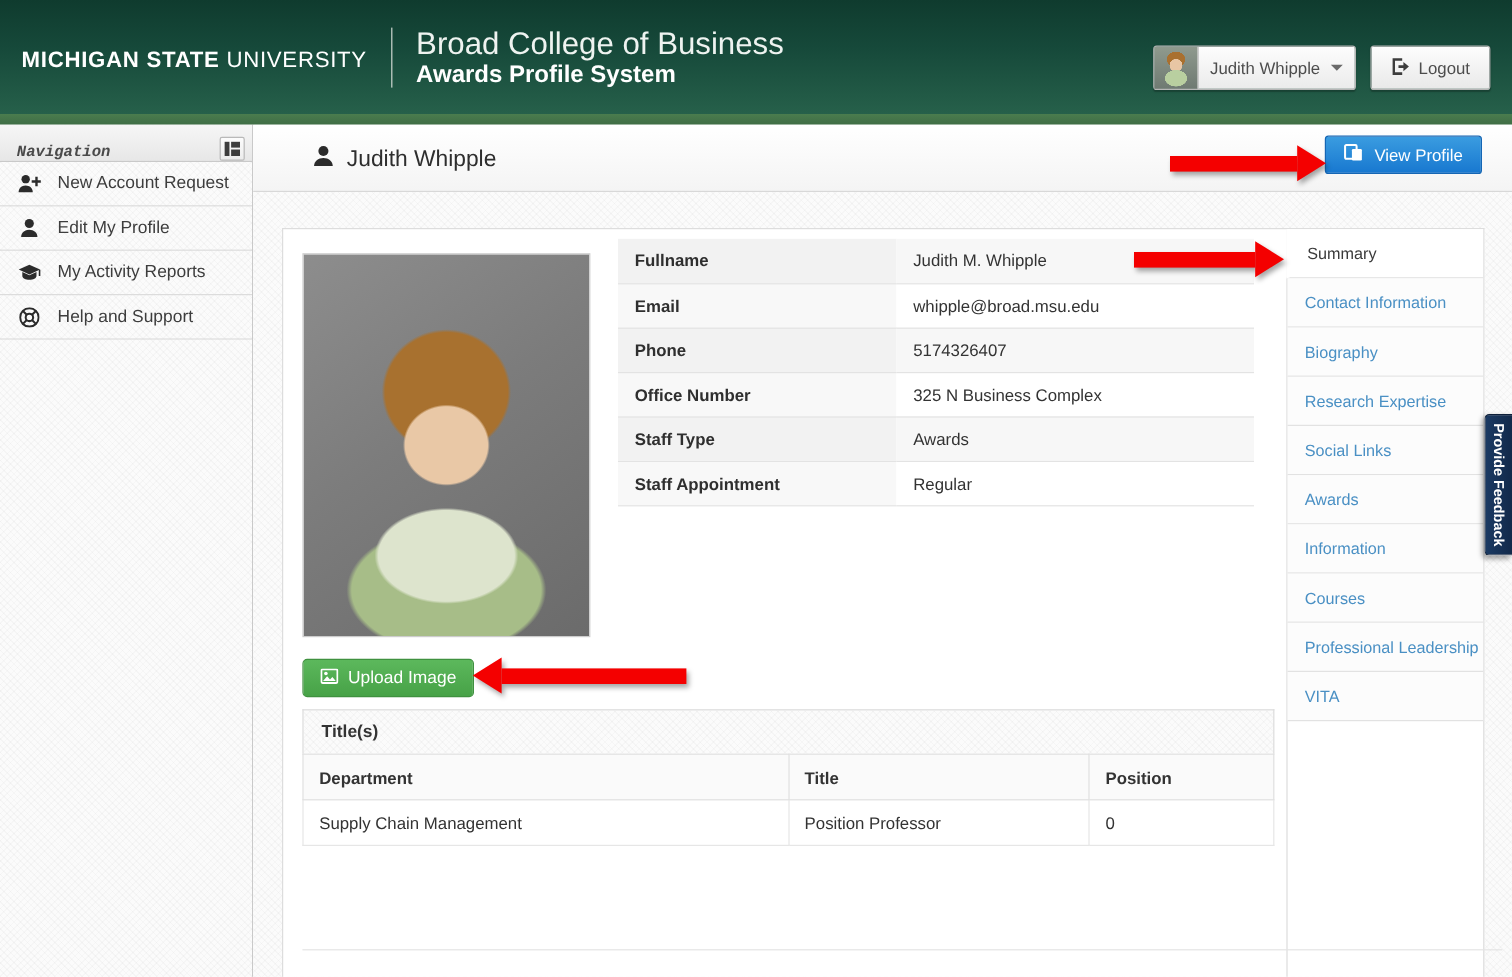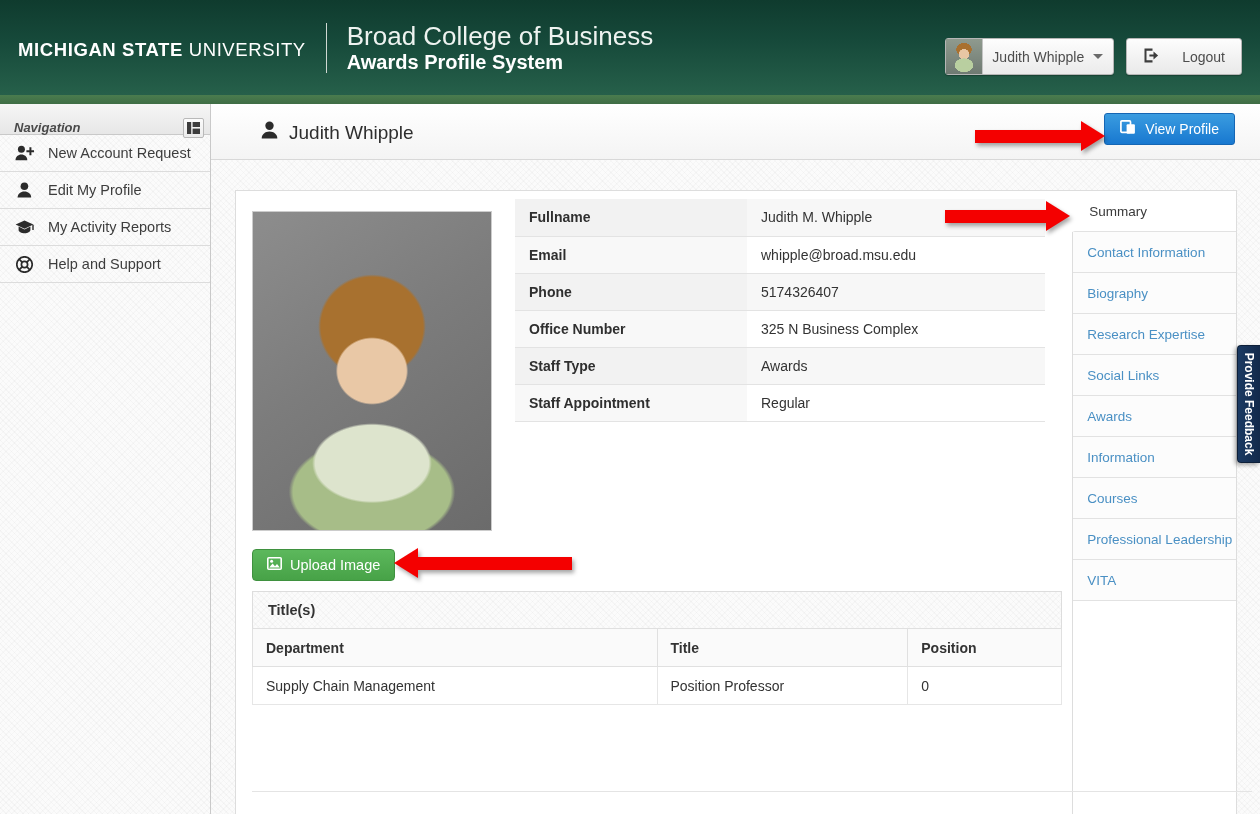--- a/index.html
+++ b/index.html
@@ -48,41 +48,42 @@
       radial-gradient(ellipse 42% 32% at 50% 75%, #b9cfa0 0 60%, transparent 62%),
       radial-gradient(ellipse 21% 21% at 50% 44%, #e8c6a4 0 70%, transparent 72%),
       radial-gradient(ellipse 30% 26% at 50% 30%, #a9702f 0 70%, transparent 72%),
       linear-gradient(to bottom, #8f9a8e, #6f7a72);
     border-right: 1px solid #c4c4c4;
   }
   .btn-usermenu .uname { font-size: 14px; color: #4d4d4d; white-space: nowrap; }
   .caret { width: 0; height: 0; margin-left: 9px;
     border-left: 5px solid transparent; border-right: 5px solid transparent; border-top: 5px solid #6a6a6a; }
   .btn-logout {
-    display: flex; align-items: center; gap: 22px; height: 37px; padding: 0 16px;
+    display: flex; align-items: center; gap: 6px; height: 37px; padding: 0 16px;
     background: linear-gradient(to bottom,#fdfdfd,#e9e9e9);
     border: 1px solid #b6b6b6; border-radius: 3px;
     box-shadow: 0 1px 1px rgba(0,0,0,0.25);
     font-size: 14px; color: #4d4d4d; cursor: pointer; white-space: nowrap;
   }
 
   
   #accent-strip { position: absolute; left: 0; top: 95px; width: 1260px; height: 9px;
     background: linear-gradient(to bottom,#4a7c4e,#3f6d45); }
 
   
   #nav-panel {
     position: absolute; left: 0; top: 104px; width: 211px; height: 710px;
     border-right: 1px solid #c9c9c9;
   }
   #nav-header {
-    height: 31px; display: flex; align-items: center; justify-content: space-between;
+    height: 31px; display: flex; align-items: flex-end; justify-content: space-between;
     padding: 17px 6px 0 14px;
     background: linear-gradient(to bottom,#f6f6f6,#e7e7e7);
     border-bottom: 1px solid #c9c9c9;
+    font-family: Liberation Mono, monospace;
   }
   #nav-header .ntitle { font-size: 13px; font-style: italic; font-weight: bold; color: #4a4a4a; }
   .collapse-ico {
     width: 21px; height: 20px; border: 1px solid #b9b9b9; border-radius: 2px;
     background: linear-gradient(to bottom,#fcfcfc,#ececec);
     display: flex; align-items: center; justify-content: center; cursor: pointer;
   }
   .nav-item {
     height: 37px; display: flex; align-items: center; gap: 14px; padding-left: 14px;
     border-bottom: 1px solid #dcdcdc; cursor: pointer;

